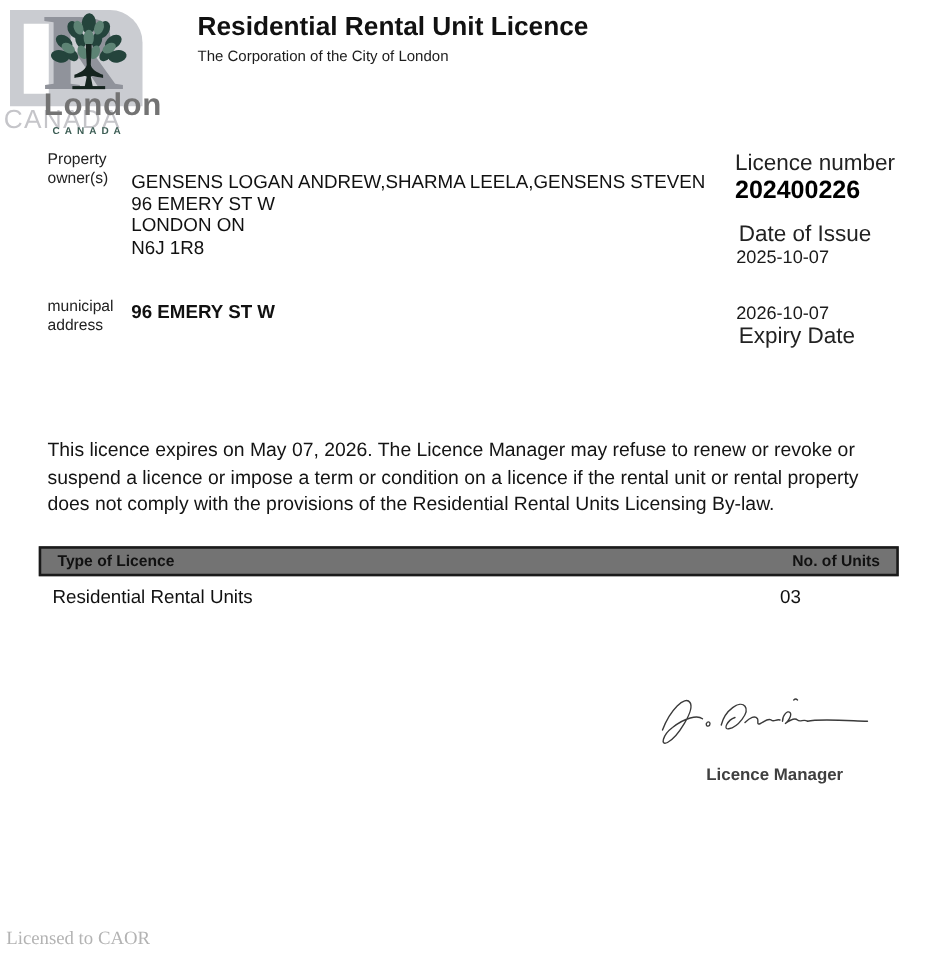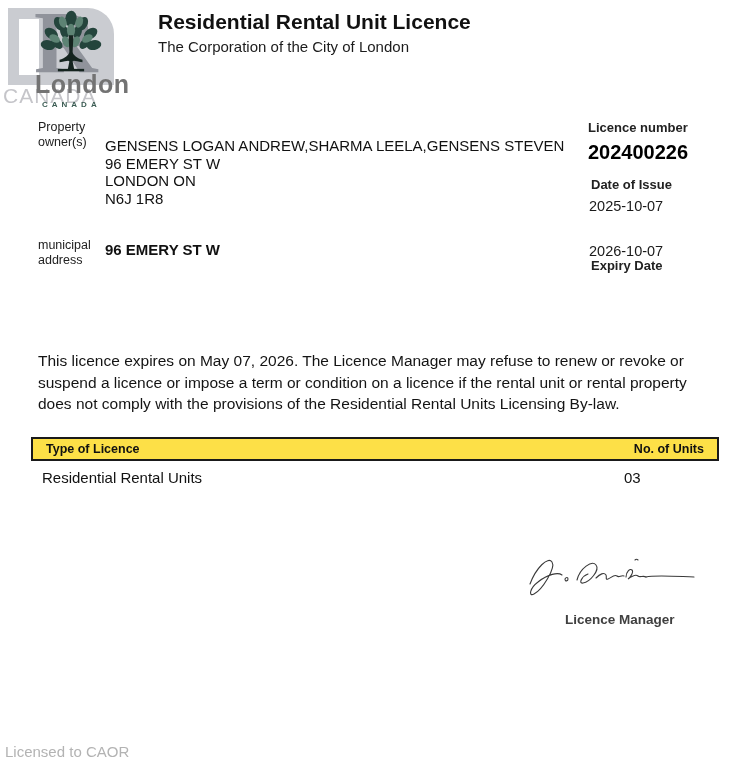--- a/index.html
+++ b/index.html
@@ -18,54 +18,54 @@
   .tree-svg { position: absolute; left: 22px; top: 0px; width: 82px; height: 84px; }
   .realtor-word { position: absolute; left: -5px; top: 76px; font-size: 21px; color: #bfbfc4;
     letter-spacing: 1px; opacity: 0.9; }
   .london-word { position: absolute; left: 27px; top: 62px; font-size: 25px; font-weight: bold;
     color: #737373; letter-spacing: 0.5px; }
   .canada-word { position: absolute; left: 34px; top: 92px; font-size: 8px; font-weight: bold;
     color: #3c5d54; letter-spacing: 4px; }
 
   
   .doc-title { left: 158px; top: 10px; font-size: 21px; font-weight: bold; color: #111; }
-  .doc-subtitle { left: 158px; top: 38px; font-size: 15px; color: #1c1c1c; }
+  .doc-subtitle { left: 158px; top: 38px; font-size: 12px; color: #1c1c1c; }
 
   
   .field-label { font-size: 12.5px; color: #222; line-height: 15px; }
   .owner-label { left: 38px; top: 120px; }
   .owner-values { left: 105px; top: 137px; font-size: 15px; line-height: 17.5px; color: #111; }
   .municipal-label { left: 38px; top: 238px; }
   .municipal-value { left: 105px; top: 241px; font-size: 15px; font-weight: bold; color: #111; }
 
-  .lic-label { font-size: 13px; color: #222; font-weight: bold; }
+  .lic-label { font-size: 18px; color: #222; }
   .lic-number-label { left: 588px; top: 120px; }
   .lic-number { left: 588px; top: 141px; font-size: 20px; font-weight: bold; color: #000; }
   .doi-label { left: 591px; top: 177px; }
   .doi-value { left: 589px; top: 198px; font-size: 14.5px; }
   .exp-label { left: 591px; top: 222px; margin-top: 36px; }
   .exp-value { left: 589px; top: 243px; font-size: 14.5px; }
 
   
   .body-paragraph { left: 38px; top: 350px; width: 672px; font-size: 15.5px; line-height: 21.5px; color: #141414; }
 
   
   .lic-table-header { left: 31px; top: 437px; width: 688px; height: 24px;
-    background: #fde047; border: 2px solid #1a1a1a;
+    background: #737373; border: 2px solid #1a1a1a;
     display: flex; align-items: center; justify-content: space-between; padding: 0 13px; }
   .lic-table-header .th { font-size: 12.5px; font-weight: bold; color: #111; }
   .lic-row-type { left: 42px; top: 469px; font-size: 15px; color: #111; }
   .lic-row-units { left: 624px; top: 469px; width: 90px; font-size: 15px; color: #111; }
 
   
   .signature-svg { left: 522px; top: 546px; width: 180px; height: 54px; }
   .sig-role { left: 565px; top: 612px; font-size: 13.5px; font-weight: bold; color: #404040; }
 
   
-  .footer-watermark { left: 5px; top: 743px; font-size: 15px; color: #b3b3b3; }
+  .footer-watermark { left: 5px; top: 743px; font-size: 15px; color: #b3b3b3; font-family: Liberation Serif, serif; }
 </style>
 </head>
 <body>
 
 <div class="abs logo-block">
   <div class="realtor-square"></div>
   <div class="realtor-whitebar"></div>
   <div class="realtor-r">R</div>
   <div class="realtor-word">CANADA</div>
   <svg class="tree-svg" viewBox="0 0 100 100">

